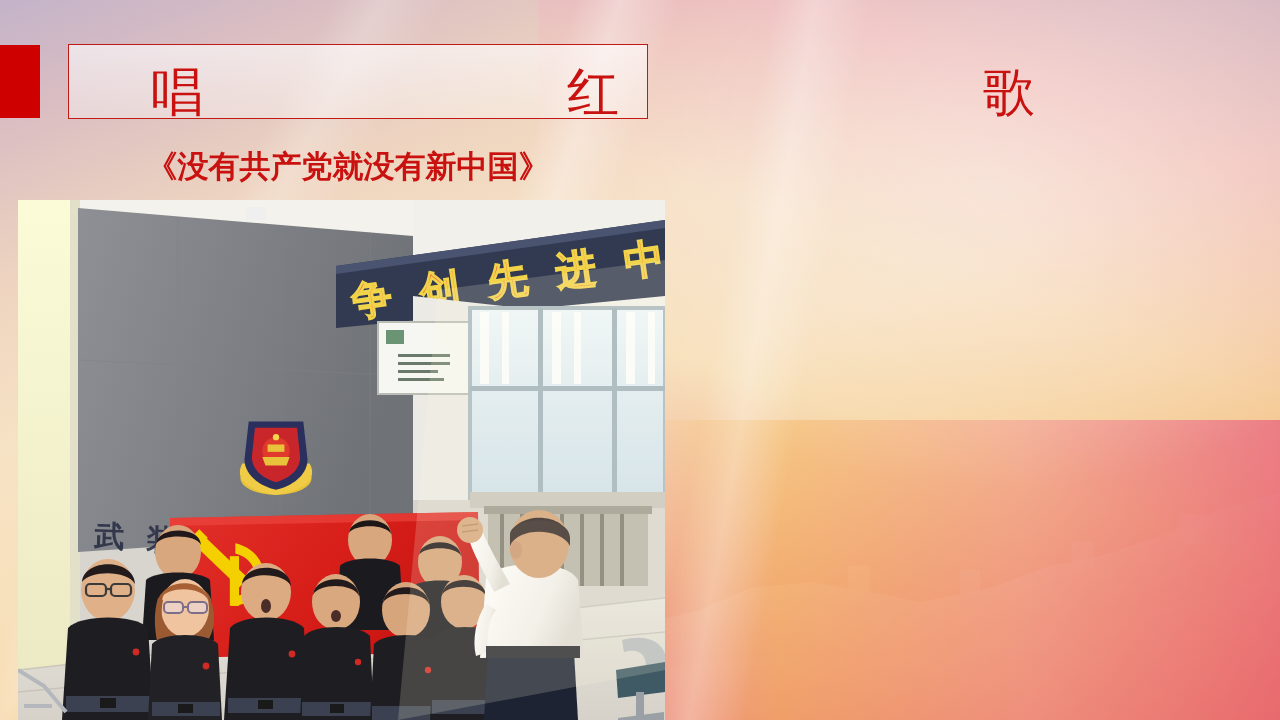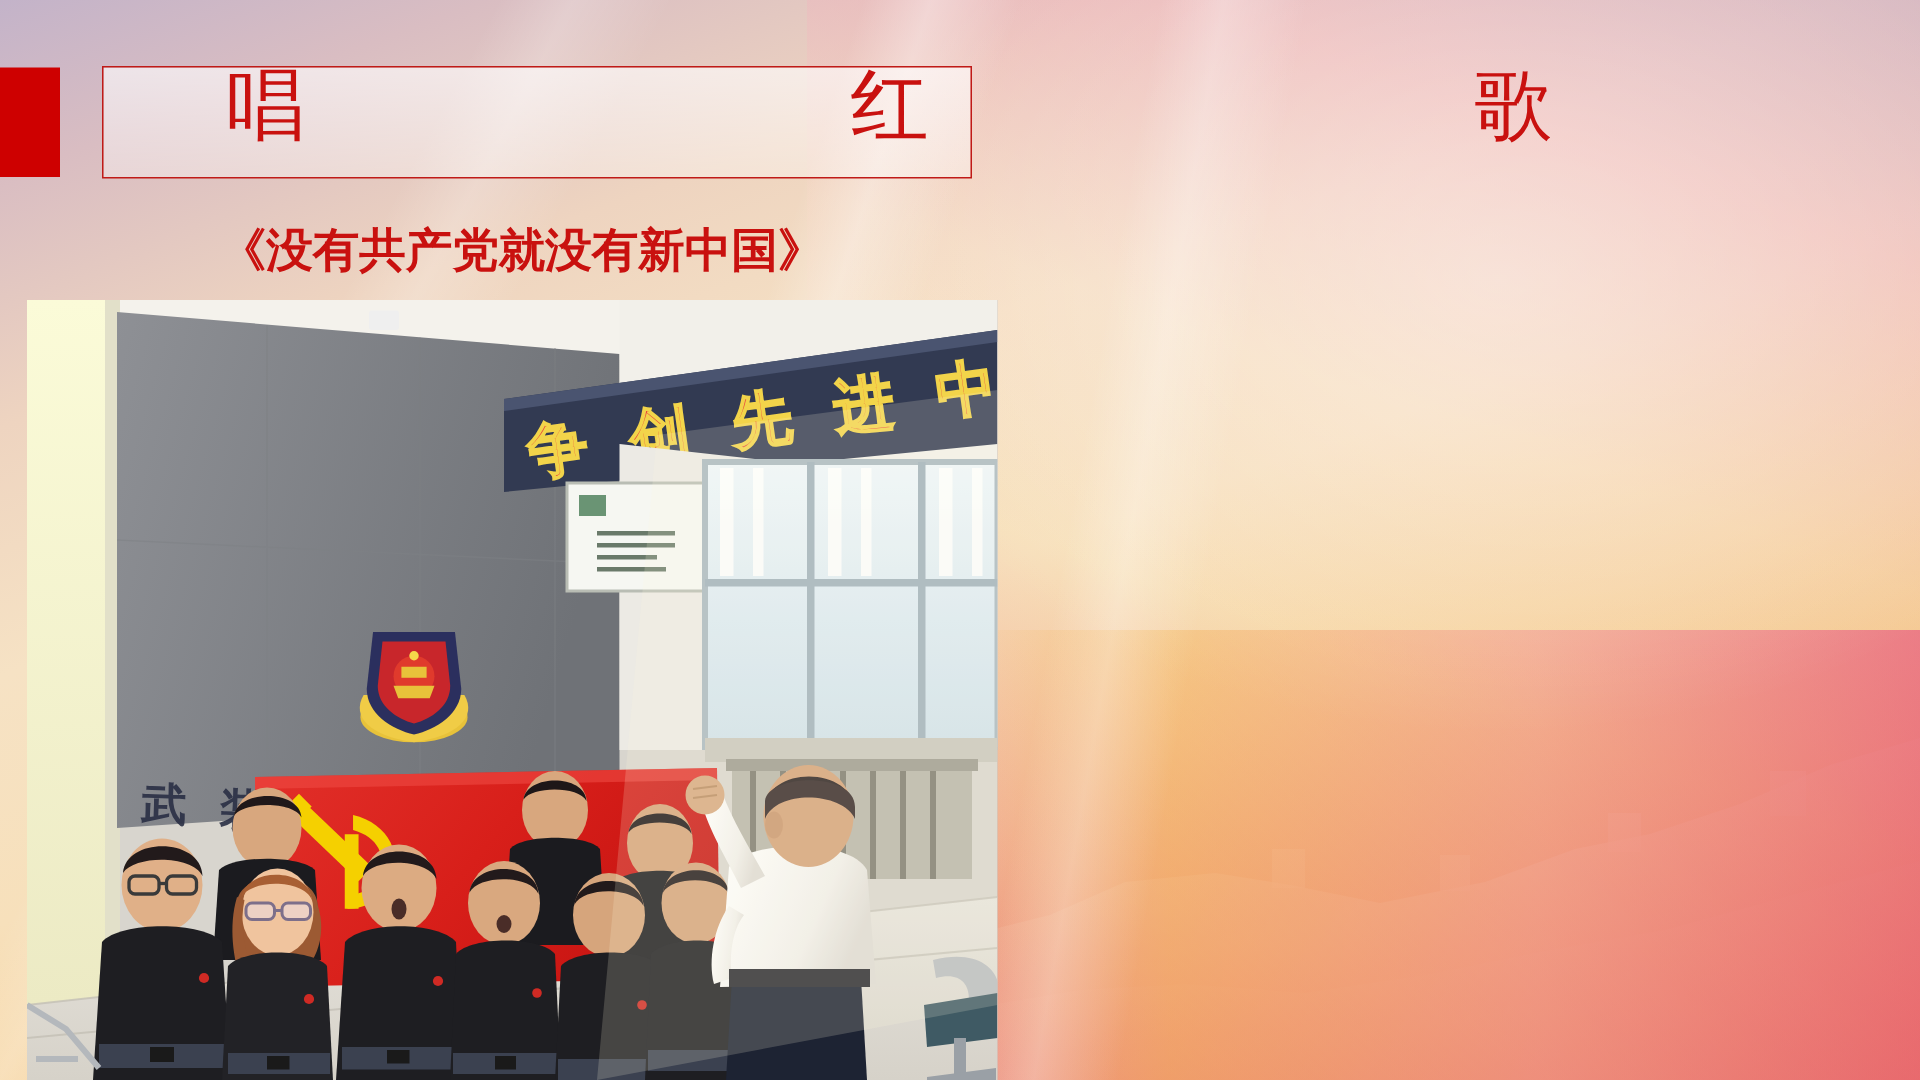--- a/index.html
+++ b/index.html
@@ -94,21 +94,21 @@
   .title-box {
     position: absolute;
     left: 68px;
     top: 44px;
     width: 580px;
     height: 75px;
     box-sizing: border-box;
     border: 1.5px solid #c01a17;
     background: linear-gradient(180deg, rgba(255,255,255,0.62), rgba(255,255,255,0.34));
     display: flex;
-    align-items: flex-start;
+    align-items: flex-end;
   }
   .title-text {
     font-family: "DejaVu Sans", "Liberation Sans", sans-serif;
     font-size: 52px;
     color: #c9110f;
     letter-spacing: 52px;
     padding-left: 82px;
     line-height: 1;
     white-space: nowrap;
     font-weight: 400;

